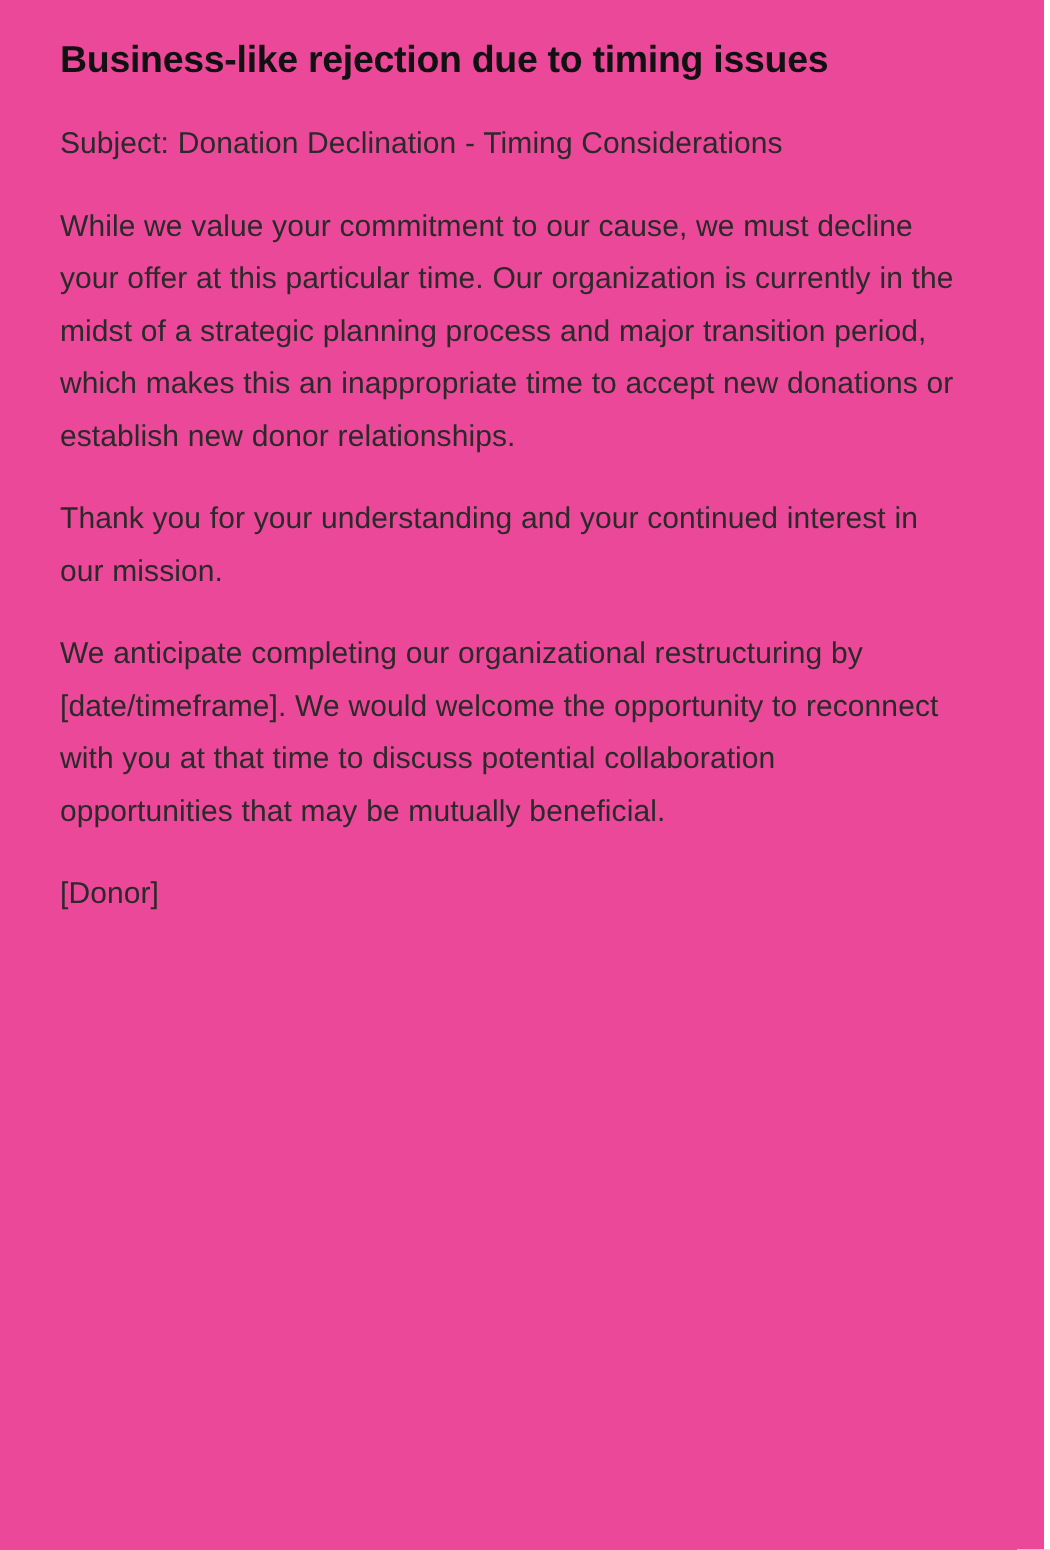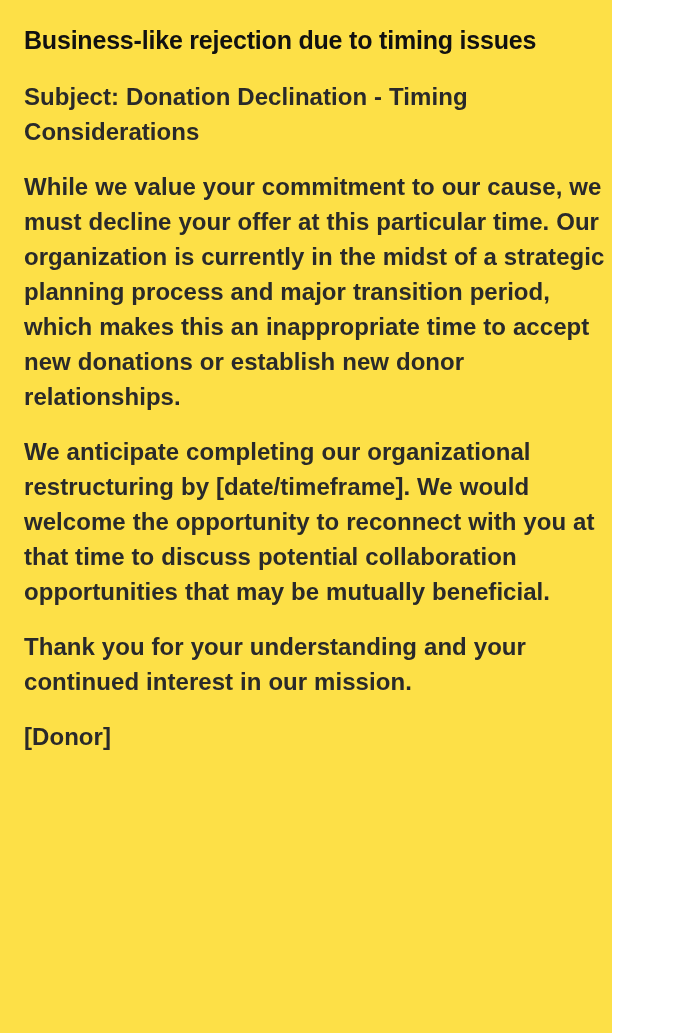--- a/index.html
+++ b/index.html
@@ -10,62 +10,62 @@
   }
   body {
     width: 700px;
     min-height: 1033px;
     font-family: "Liberation Sans", sans-serif;
     color: #1f1f1f;
     -webkit-font-smoothing: antialiased;
   }
   .page {
     box-sizing: border-box;
-    width: 612px;
+    width: 696px;
     min-height: 1033px;
-    padding: 24px 40px 40px 24px;
-    background: #fde047;
+    padding: 24px 40px 40px 40px;
+    background: #ec4899;
   }
   .article {
     width: 596px;
   }
   .doc-title {
     margin: 0 0 0 0;
     font-size: 25px;
     line-height: 33px;
     font-weight: bold;
     letter-spacing: -0.2px;
     color: #111111;
   }
   .body-block {
     margin-top: 22px;
   }
   p.para {
     margin: 0 0 20px 0;
-    font-size: 24px;
+    font-size: 20px;
     line-height: 35px;
-    font-weight: bold;
+    font-weight: normal;
     color: #2a2a2a;
     letter-spacing: 0.05px;
     word-spacing: 0.2px;
   }
   p.para:last-child {
     margin-bottom: 0;
   }
 </style>
 </head>
 <body>
 
 <div class="page">
   <article class="article">
 
     <h1 class="doc-title">Business-like rejection due to timing issues</h1>
 
     <div class="body-block">
       <p class="para">Subject: Donation Declination - Timing Considerations</p>
       <p class="para">While we value your commitment to our cause, we must decline your offer at this particular time. Our organization is currently in the midst of a strategic planning process and major transition period, which makes this an inappropriate time to accept new donations or establish new donor relationships.</p>
+      <p class="para">Thank you for your understanding and your continued interest in our mission.</p>
       <p class="para">We anticipate completing our organizational restructuring by [date/timeframe]. We would welcome the opportunity to reconnect with you at that time to discuss potential collaboration opportunities that may be mutually beneficial.</p>
-      <p class="para">Thank you for your understanding and your continued interest in our mission.</p>
       <p class="para">[Donor]</p>
     </div>
 
   </article>
 </div>
 
 </body></html>

